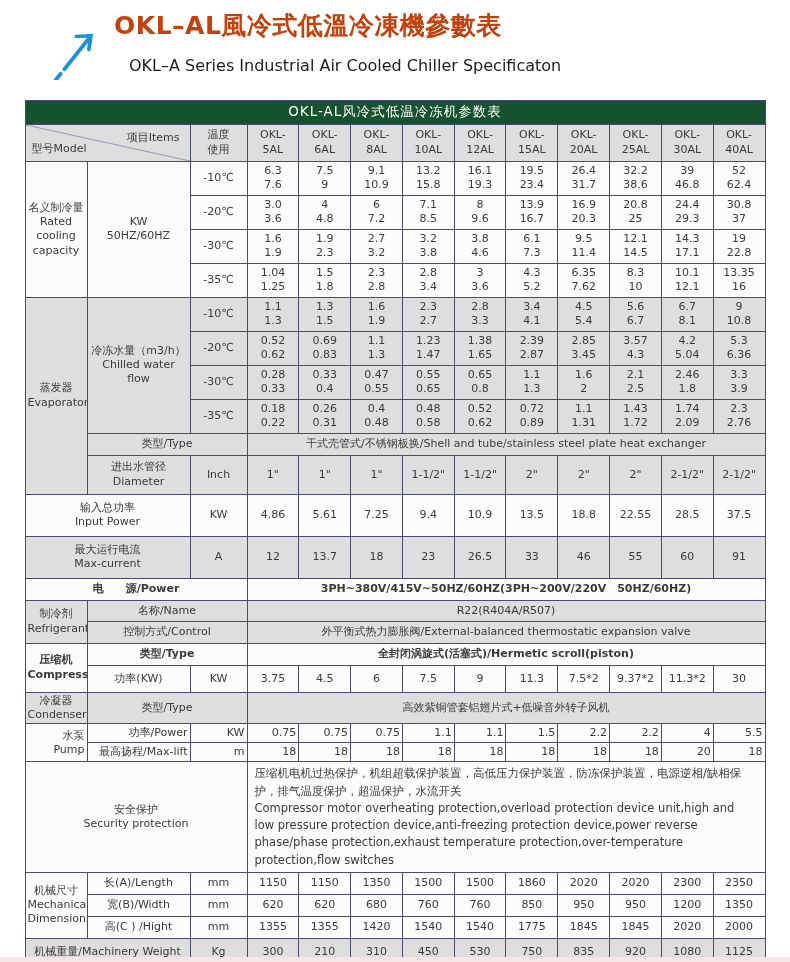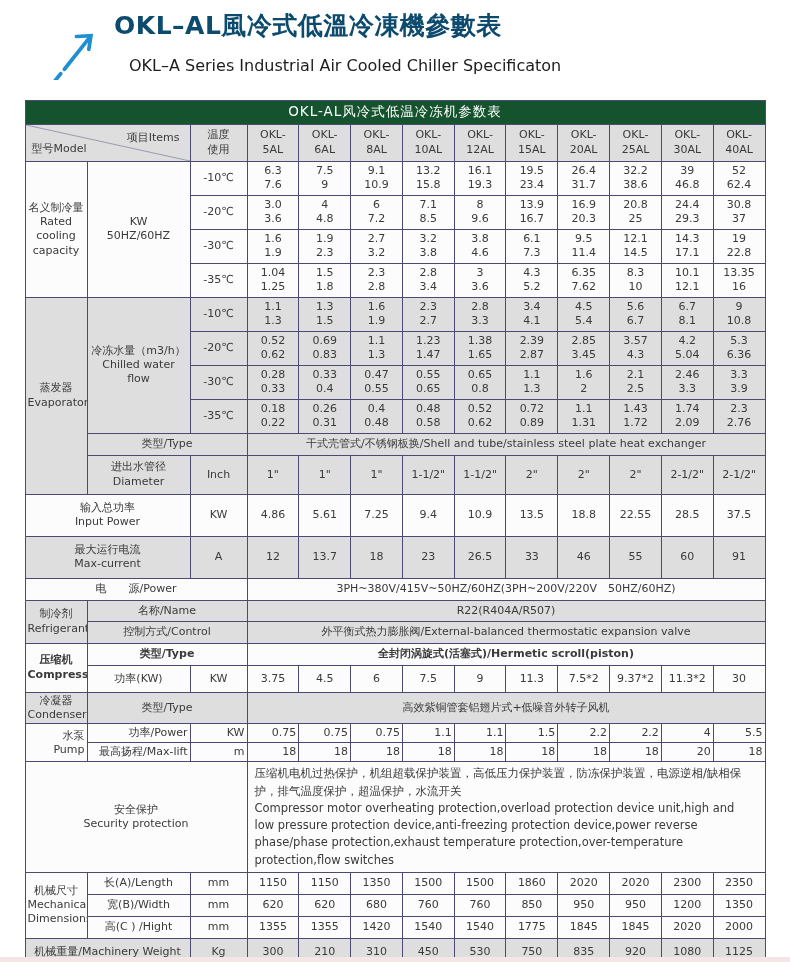--- a/index.html
+++ b/index.html
@@ -4,21 +4,21 @@
 <style>
   html,body{margin:0;padding:0;}
   body{
     width:790px;height:962px;background:#ffffff;position:relative;
     font-family:"DejaVu Sans","Liberation Sans",sans-serif;color:#3a3a3a;
     -webkit-font-smoothing:antialiased;
   }
   
   .page-header{display:flex;align-items:center;gap:12px;padding:12px 20px 9px 50px;}
   .brand-arrow{width:52px;height:58px;flex:0 0 auto;}
-  .titles h1{margin:0;font-size:25px;line-height:1.15;font-weight:bold;color:#0c4a6e;letter-spacing:.5px;}
+  .titles h1{margin:0;font-size:25px;line-height:1.15;font-weight:bold;color:#c2410c;letter-spacing:.5px;}
   .titles h2{margin:15px;font-size:16px;line-height:1.25;font-weight:normal;color:#1d1d1d;}
   
   table{border-collapse:collapse;table-layout:fixed;width:740px;margin:0 auto;}
   td{border:1px solid #4a4a72;font-size:11px;text-align:center;vertical-align:middle;
      padding:1px 2px;line-height:1.3;background:#fcfcfc;overflow:hidden;}
   tr.g td{background:#dedede;}
   td.blue{background:#14532d;color:#fff;font-size:13.5px;font-weight:normal;height:21px;letter-spacing:1px;}
   .pre,.v{white-space:pre-line;}
   td.lbl{font-size:11px;}
   
@@ -26,21 +26,21 @@
   td.diag svg{position:absolute;inset:0;width:100%;height:100%;}
   .diag-model{position:absolute;left:6px;bottom:4px;font-size:11px;}
   .diag-items{position:absolute;right:10px;top:6px;font-size:11px;}
   
   .h-head td{height:34px;}
   .h-temp td{height:31px;}
   .h-type td{height:19px;}
   .h-diam td{height:36px;}
   .h-pin td{height:39px;}
   .h-cur td{height:39px;}
-  .h-psu td{height:19px;}
+  .h-psu td{height:19px;font-weight:bold;}
   .h-rn td{height:18px;}
   .h-rc td{height:19px;}
   .h-ct td{height:19px;font-weight:bold;}
   .h-cp td{height:24px;}
   .h-cond td{height:25px;}
   .h-pump td{height:16px;text-align:right;}
   .h-sec td{height:84px;}
   .h-dim td{height:19px;}
   .h-wt td{height:24px;}
   .sec-cell{text-align:left;vertical-align:top;padding:3px 7px;font-size:11.5px;line-height:1.5;}
@@ -271,21 +271,21 @@
 0.65</td>
         <td class="v">0.65
 0.8</td>
         <td class="v">1.1
 1.3</td>
         <td class="v">1.6
 2</td>
         <td class="v">2.1
 2.5</td>
         <td class="v">2.46
-3.3</td>
+1.8</td>
         <td class="v">3.3
 3.9</td>
       </tr>
   <tr class="g h-temp">
     <td>-35℃</td>
   <td class="v">0.18
 0.22</td>
         <td class="v">0.26
 0.31</td>
         <td class="v">0.4

